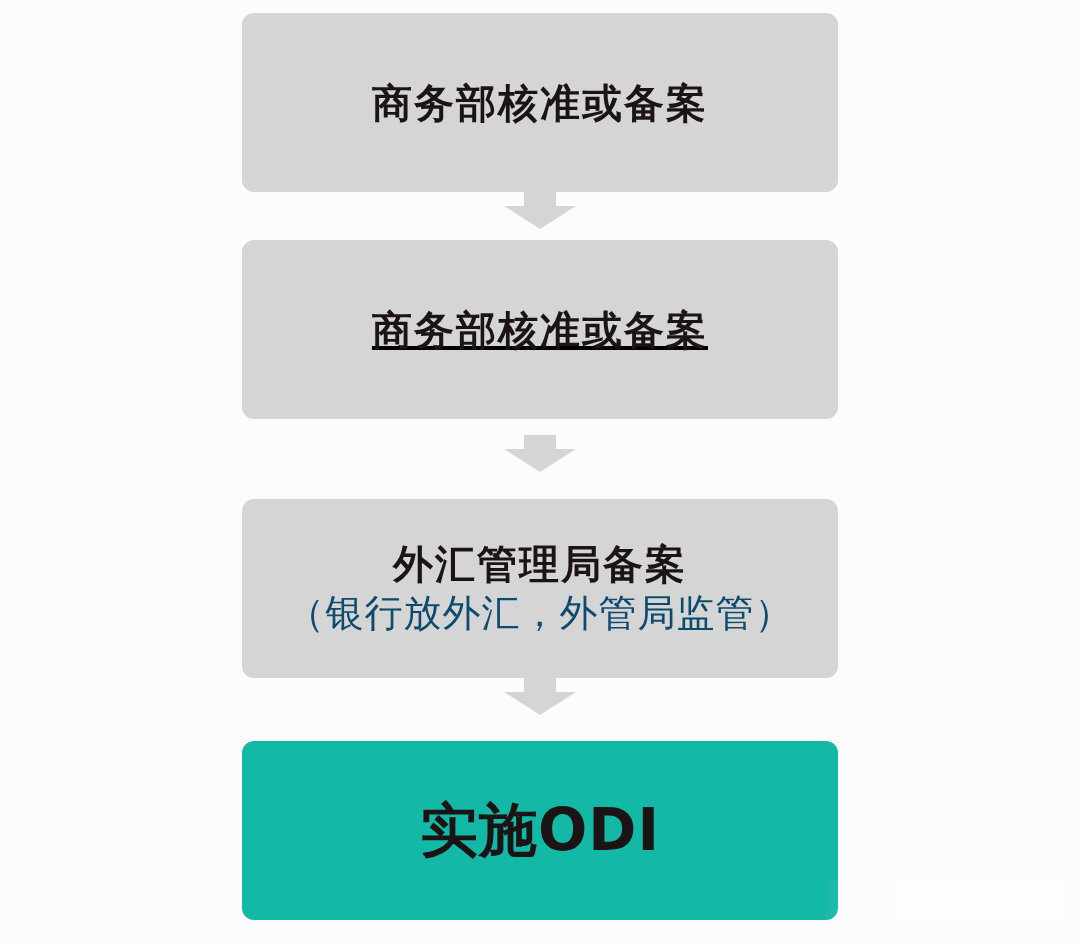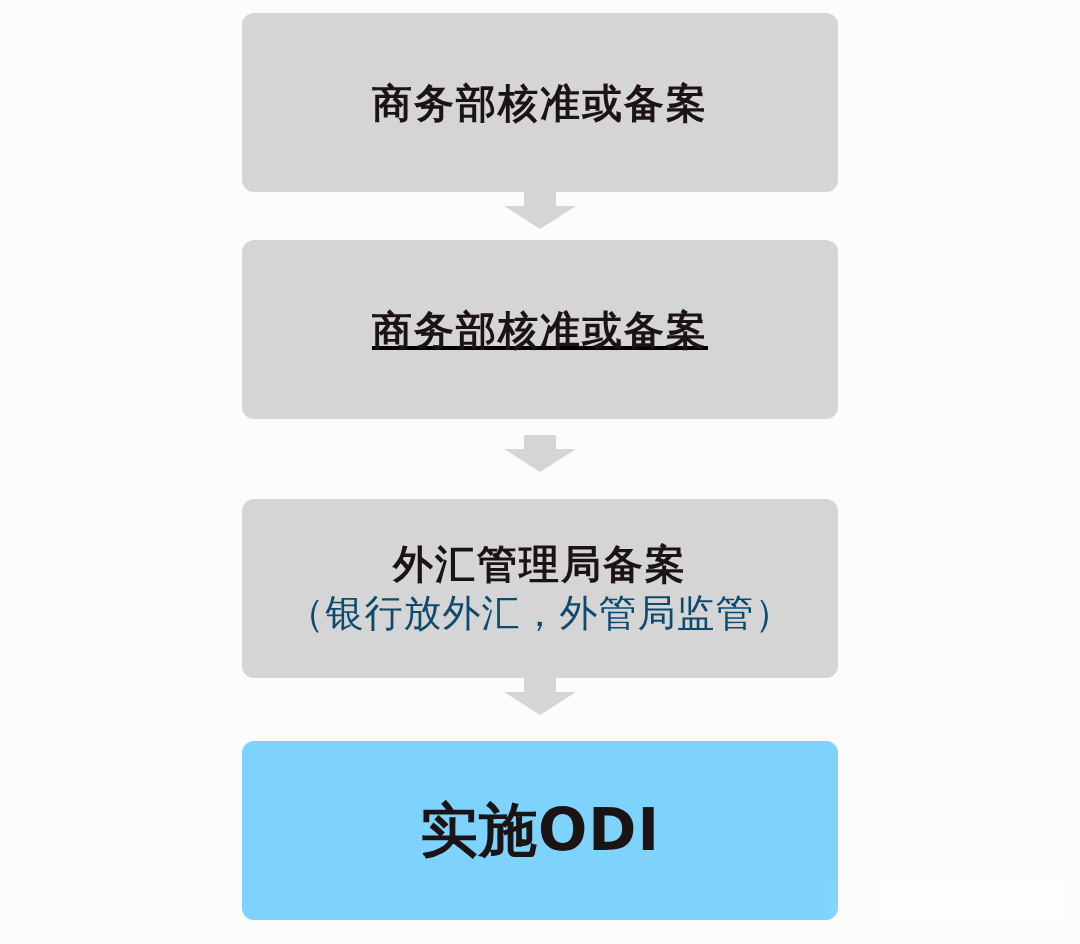--- a/index.html
+++ b/index.html
@@ -21,21 +21,21 @@
       height: 179px;
       border-radius: 12px;
       background: #d6d5d5;
       display: flex;
       flex-direction: column;
       align-items: center;
       justify-content: center;
       box-sizing: border-box;
     }
     .step.final {
-      background: #7dd3fc;
+      background: #14b8a6;
     }
     .step-title {
       font-size: 40px;
       font-weight: bold;
       color: #1c1414;
       letter-spacing: 2px;
       line-height: 1.25;
     }
     .step-sub {
       font-size: 38px;

